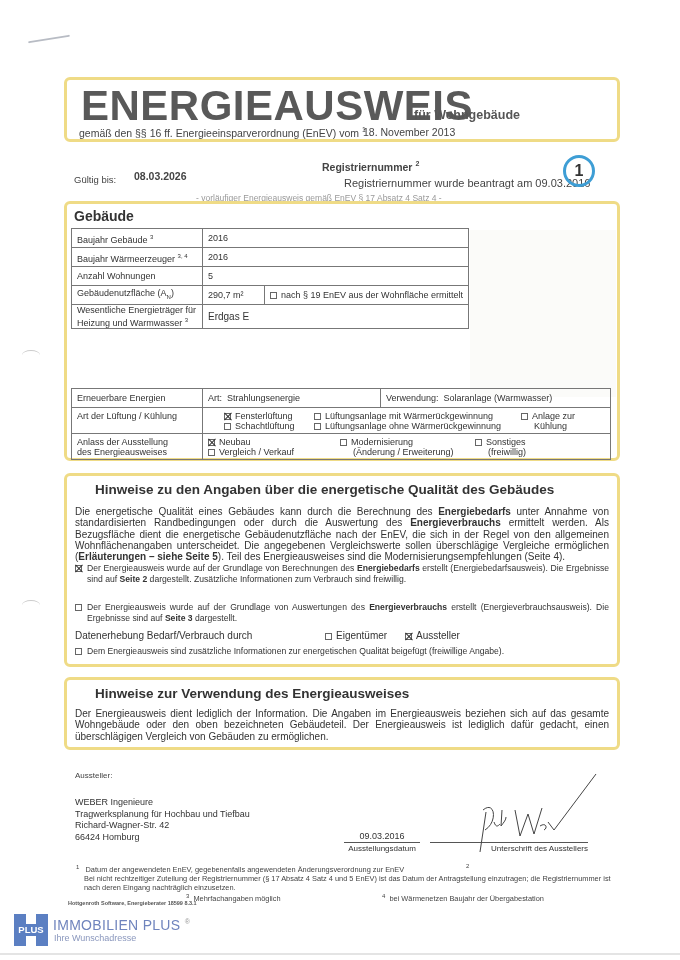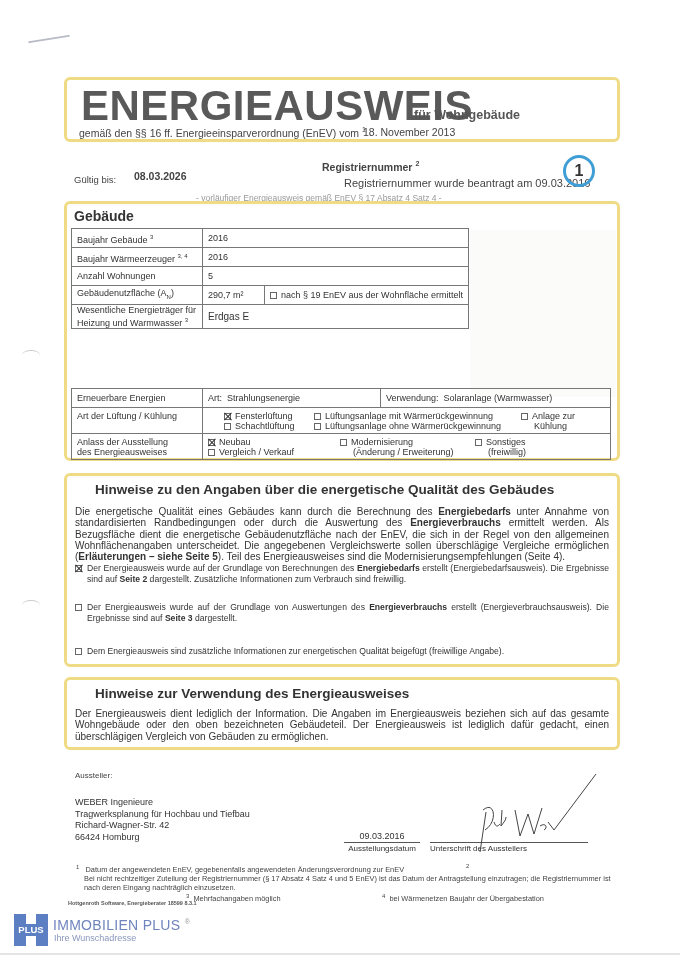--- a/index.html
+++ b/index.html
@@ -49,21 +49,21 @@
   .opt { position: absolute; left: 8px; right: 8px; font-size: 8.6px; line-height: 11.3px; text-align: justify; padding-left: 12px; color: #333; }
   .opt .cb { position: absolute; left: 0; top: 2px; }
 
   
   .issuer-label { position: absolute; left: 75px; top: 771px; font-size: 8px; color: #444; }
   .issuer { position: absolute; left: 75px; top: 797px; font-size: 9px; line-height: 11.5px; color: #333; }
   .date-val { position: absolute; left: 344px; top: 831px; width: 76px; text-align: center; font-size: 9px; color: #333; }
   .sig-line1 { position: absolute; left: 344px; top: 842px; width: 76px; border-top: 1px solid #555; }
   .sig-line2 { position: absolute; left: 430px; top: 842px; width: 158px; border-top: 1px solid #555; }
   .date-lbl { position: absolute; left: 344px; top: 844px; width: 76px; text-align: center; font-size: 8px; color: #333; }
-  .sig-lbl { position: absolute; left: 430px; top: 844px; width: 158px; text-align: left; font-size: 8px; color: #333; }
+  .sig-lbl { position: absolute; left: 430px; top: 844px; width: 158px; text-align: right; font-size: 8px; color: #333; }
   .signature { position: absolute; left: 450px; top: 770px; width: 150px; height: 90px; }
 
   .footnotes { position: absolute; left: 76px; top: 863px; width: 548px; font-size: 7.4px; line-height: 9px; color: #444; }
   .footnotes sup { font-size: 6px; }
   .software { position: absolute; left: 68px; top: 900px; font-size: 5.5px; font-weight: bold; color: #555; }
 
   .logo { position: absolute; left: 14px; top: 914px; width: 34px; height: 32px; background: #5b7fc2; }
   .logo .bar-v { position: absolute; left: 12px; top: 0; width: 10px; height: 32px; background: #fff; }
   .logo .plus { position: absolute; left: 0; top: 10px; width: 34px; height: 12px; background: #5b7fc2; color: #fff; font-size: 9.5px; font-weight: bold; text-align: center; line-height: 12px; }
   .logo-name { position: absolute; left: 53px; top: 917px; font-size: 14px; color: #6f84bd; letter-spacing: 0.3px; }
@@ -169,20 +169,25 @@
     </tr>
   </tbody>
     </table>
 </div>
 
 <div class="panel hinweise1">
   <div class="panel-title h-title">Hinweise zu den Angaben über die energetische Qualität des Gebäudes</div>
   <div class="h-text" style="top:30px"><span>Die energetische Qualität eines Gebäudes kann durch die Berechnung des </span><b>Energiebedarfs</b><span> unter Annahme von standardisierten Randbedingungen oder durch die Auswertung des </span><b>Energieverbrauchs</b><span> ermittelt werden. Als Bezugsfläche dient die energetische Gebäudenutzfläche nach der EnEV, die sich in der Regel von den allgemeinen Wohnflächenangaben unterscheidet. Die angegebenen Vergleichswerte sollen überschlägige Vergleiche ermöglichen (</span><b>Erläuterungen – siehe Seite 5</b><span>). Teil des Energieausweises sind die Modernisierungsempfehlungen (Seite 4).</span></div>
   <div class="opt" style="top:87px"><span class="cb x"></span><span>Der Energieausweis wurde auf der Grundlage von Berechnungen des </span><b>Energiebedarfs</b><span> erstellt (Energiebedarfsausweis). Die Ergebnisse sind auf </span><b>Seite 2</b><span> dargestellt. Zusätzliche Informationen zum Verbrauch sind freiwillig.</span></div>
   <div class="opt" style="top:126px"><span class="cb"></span><span>Der Energieausweis wurde auf der Grundlage von Auswertungen des </span><b>Energieverbrauchs</b><span> erstellt (Energieverbrauchsausweis). Die Ergebnisse sind auf </span><b>Seite 3</b><span> dargestellt.</span></div>
+  <div class="h-text" style="top:154px">
+    <span>Datenerhebung Bedarf/Verbrauch durch</span>
+    <span style="position:absolute;left:250px"><span class="cb"></span><span>Eigentümer</span></span>
+    <span style="position:absolute;left:330px"><span class="cb x"></span><span>Aussteller</span></span>
+  </div>
   <div class="opt" style="top:170px"><span class="cb"></span><span>Dem Energieausweis sind zusätzliche Informationen zur energetischen Qualität beigefügt (freiwillige Angabe).</span></div>
 </div>
 
 <div class="panel hinweise2">
   <div class="panel-title h-title">Hinweise zur Verwendung des Energieausweises</div>
   <div class="h-text" style="top:28px">Der Energieausweis dient lediglich der Information. Die Angaben im Energieausweis beziehen sich auf das gesamte Wohngebäude oder den oben bezeichneten Gebäudeteil. Der Energieausweis ist lediglich dafür gedacht, einen überschlägigen Vergleich von Gebäuden zu ermöglichen.</div>
 </div>
 
 <div class="issuer-label">Aussteller:</div>
 <div class="issuer">

